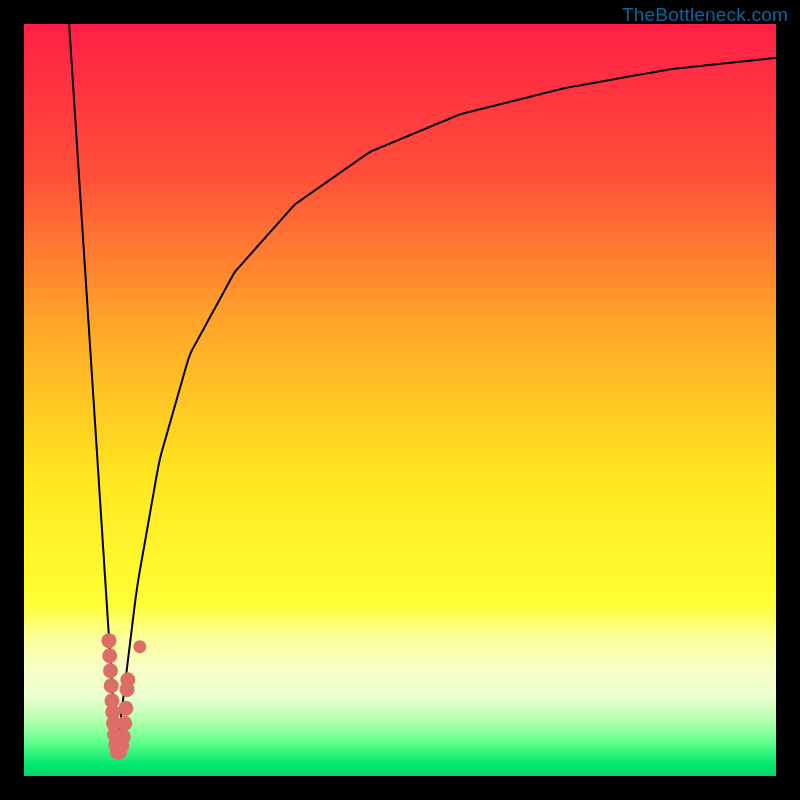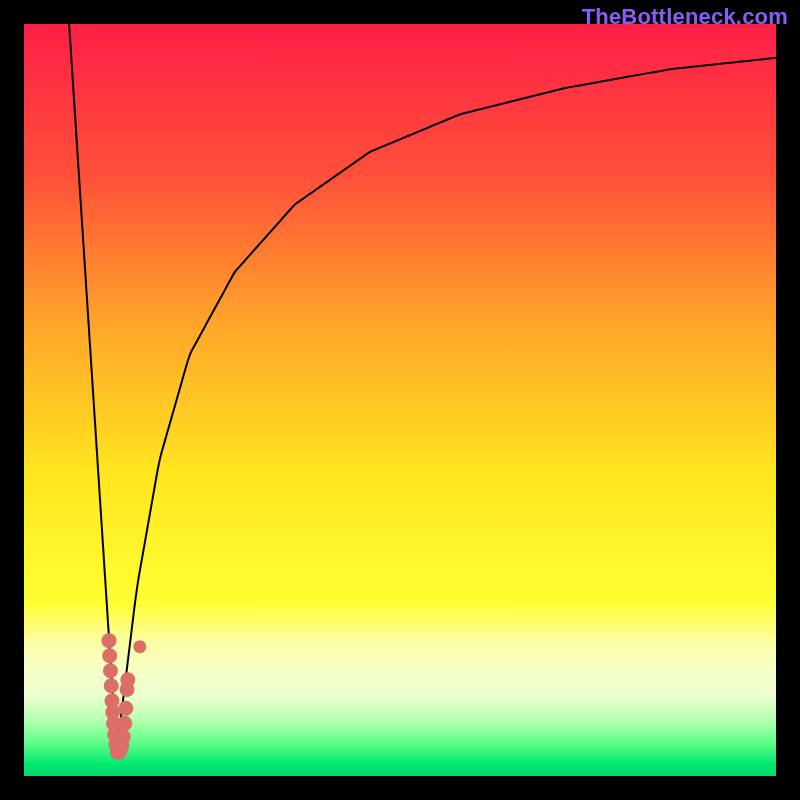--- a/index.html
+++ b/index.html
@@ -23,23 +23,23 @@
     position: absolute;
     left: 0;
     top: 0;
     width: 752px;
     height: 752px;
   }
   .watermark {
     position: absolute;
     top: 4px;
     right: 12px;
-    color: #8b5cf6;
-    font-size: 22px;
-    font-weight: 700;
+    color: #0369a1;
+    font-size: 19px;
+    font-weight: 400;
     letter-spacing: 0.2px;
   }
   svg { display: block; }
 </style>
 </head>
 <body>
 
 <div class="frame">
   <svg class="plot" viewBox="0 0 752 752" width="752" height="752" preserveAspectRatio="none">
     <defs>

